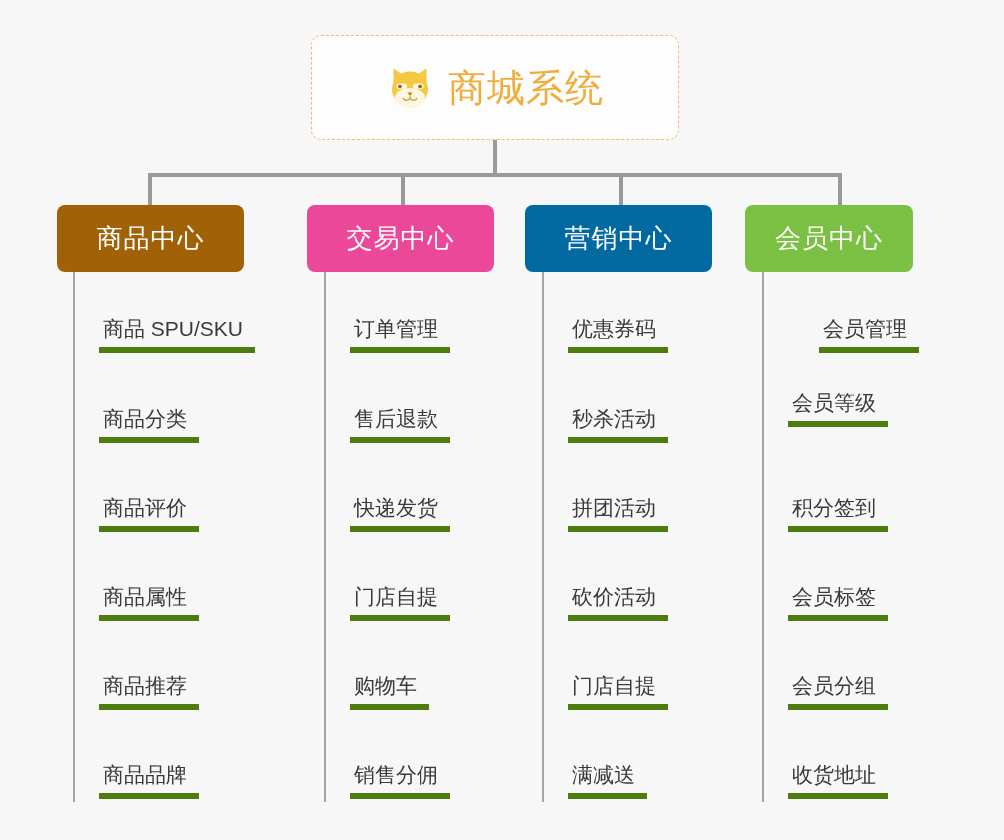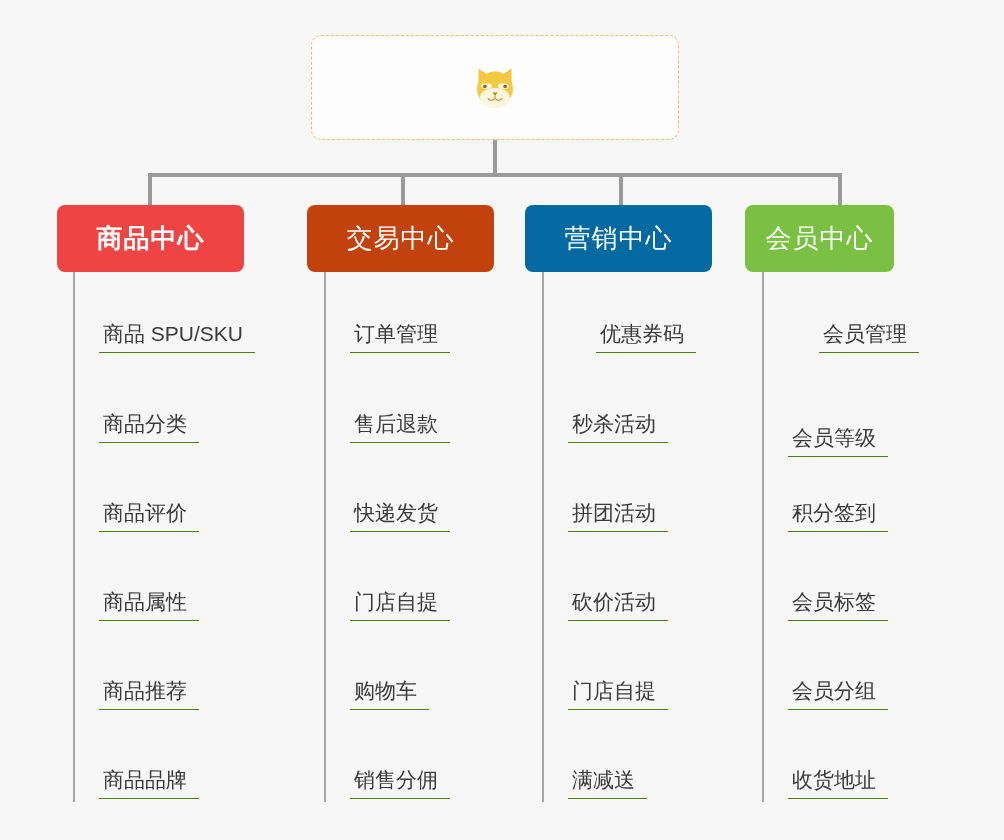--- a/index.html
+++ b/index.html
@@ -65,21 +65,21 @@
     height: 44px;
     display: flex;
     align-items: flex-end;
     padding-left: 26px;
     padding-bottom: 3px;
   }
   .leaf-label {
     font-size: 21px;
     color: #3a3a3a;
     white-space: nowrap;
-    border-bottom: 1px solid #4d7c0f;
+    border-bottom: 6px solid #4d7c0f;
     padding: 0 12px 6px 4px;
     line-height: 1.15;
   }
 </style>
 </head>
 <body>
 
 <div id="stage">
 
   <div class="root-node">
@@ -98,28 +98,29 @@
 
       <rect x="16" y="27.5" width="5" height="4.5" rx="2" fill="#8a6a20"></rect>
       <rect x="43" y="27.5" width="5" height="4.5" rx="2" fill="#8a6a20"></rect>
 
       <path d="M28.5 38 L35.5 38 L32 42.5 Z" fill="#b8860b"></path>
 
       <path d="M32 42.5 L32 46" stroke="#c99b2e" stroke-width="1.6" fill="none"></path>
       <path d="M32 46 Q26 51 22.5 45.5" stroke="#c99b2e" stroke-width="1.6" fill="none"></path>
       <path d="M32 46 Q38 51 41.5 45.5" stroke="#c99b2e" stroke-width="1.6" fill="none"></path>
     </svg>
+    <span class="root-title">商城系统</span>
   </div>
 
   <div class="conn conn-root-stem"></div>
   <div class="conn conn-hbar"></div>
 
   <div id="columns-layer">
       <div class="conn conn-drop" style="left: 148px;"></div>
-      <div class="col-head" style="left: 57px; width: 187px; background: #ef4444; font-weight: bold;">
+      <div class="col-head" style="left: 57px; width: 187px; background: #a16207;">
         <span>商品中心</span>
       </div>
       <div class="spine" style="left: 73px; height: 530px;"></div>
       <div class="leaf" style="left: 73px; top: 312px;">
         <span class="leaf-label">商品 SPU/SKU</span>
       </div>
       <div class="leaf" style="left: 73px; top: 402px;">
         <span class="leaf-label">商品分类</span>
       </div>
       <div class="leaf" style="left: 73px; top: 491px;">
@@ -128,21 +129,21 @@
       <div class="leaf" style="left: 73px; top: 580px;">
         <span class="leaf-label">商品属性</span>
       </div>
       <div class="leaf" style="left: 73px; top: 669px;">
         <span class="leaf-label">商品推荐</span>
       </div>
       <div class="leaf" style="left: 73px; top: 758px;">
         <span class="leaf-label">商品品牌</span>
       </div>
       <div class="conn conn-drop" style="left: 401px;"></div>
-      <div class="col-head" style="left: 307px; width: 187px; background: #c2410c;">
+      <div class="col-head" style="left: 307px; width: 187px; background: #ec4899;">
         <span>交易中心</span>
       </div>
       <div class="spine" style="left: 324px; height: 530px;"></div>
       <div class="leaf" style="left: 324px; top: 312px;">
         <span class="leaf-label">订单管理</span>
       </div>
       <div class="leaf" style="left: 324px; top: 402px;">
         <span class="leaf-label">售后退款</span>
       </div>
       <div class="leaf" style="left: 324px; top: 491px;">
@@ -155,47 +156,47 @@
         <span class="leaf-label">购物车</span>
       </div>
       <div class="leaf" style="left: 324px; top: 758px;">
         <span class="leaf-label">销售分佣</span>
       </div>
       <div class="conn conn-drop" style="left: 619px;"></div>
       <div class="col-head" style="left: 525px; width: 187px; background: #0369a1;">
         <span>营销中心</span>
       </div>
       <div class="spine" style="left: 542px; height: 530px;"></div>
-      <div class="leaf" style="left: 542px; top: 312px; margin-left: 28px;">
+      <div class="leaf" style="left: 542px; top: 312px;">
         <span class="leaf-label">优惠券码</span>
       </div>
       <div class="leaf" style="left: 542px; top: 402px;">
         <span class="leaf-label">秒杀活动</span>
       </div>
       <div class="leaf" style="left: 542px; top: 491px;">
         <span class="leaf-label">拼团活动</span>
       </div>
       <div class="leaf" style="left: 542px; top: 580px;">
         <span class="leaf-label">砍价活动</span>
       </div>
       <div class="leaf" style="left: 542px; top: 669px;">
         <span class="leaf-label">门店自提</span>
       </div>
       <div class="leaf" style="left: 542px; top: 758px;">
         <span class="leaf-label">满减送</span>
       </div>
       <div class="conn conn-drop" style="left: 838px;"></div>
-      <div class="col-head" style="left: 745px; width: 149px; background: rgb(122, 193, 67);">
+      <div class="col-head" style="left: 745px; width: 168px; background: rgb(122, 193, 67);">
         <span>会员中心</span>
       </div>
       <div class="spine" style="left: 762px; height: 530px;"></div>
       <div class="leaf" style="left: 762px; top: 312px; margin-left: 31px;">
         <span class="leaf-label">会员管理</span>
       </div>
-      <div class="leaf" style="left: 762px; top: 416px; text-align: right;">
+      <div class="leaf" style="left: 762px; top: 386px; text-align: right;">
         <span class="leaf-label">会员等级</span>
       </div>
       <div class="leaf" style="left: 762px; top: 491px;">
         <span class="leaf-label">积分签到</span>
       </div>
       <div class="leaf" style="left: 762px; top: 580px;">
         <span class="leaf-label">会员标签</span>
       </div>
       <div class="leaf" style="left: 762px; top: 669px;">
         <span class="leaf-label">会员分组</span>

